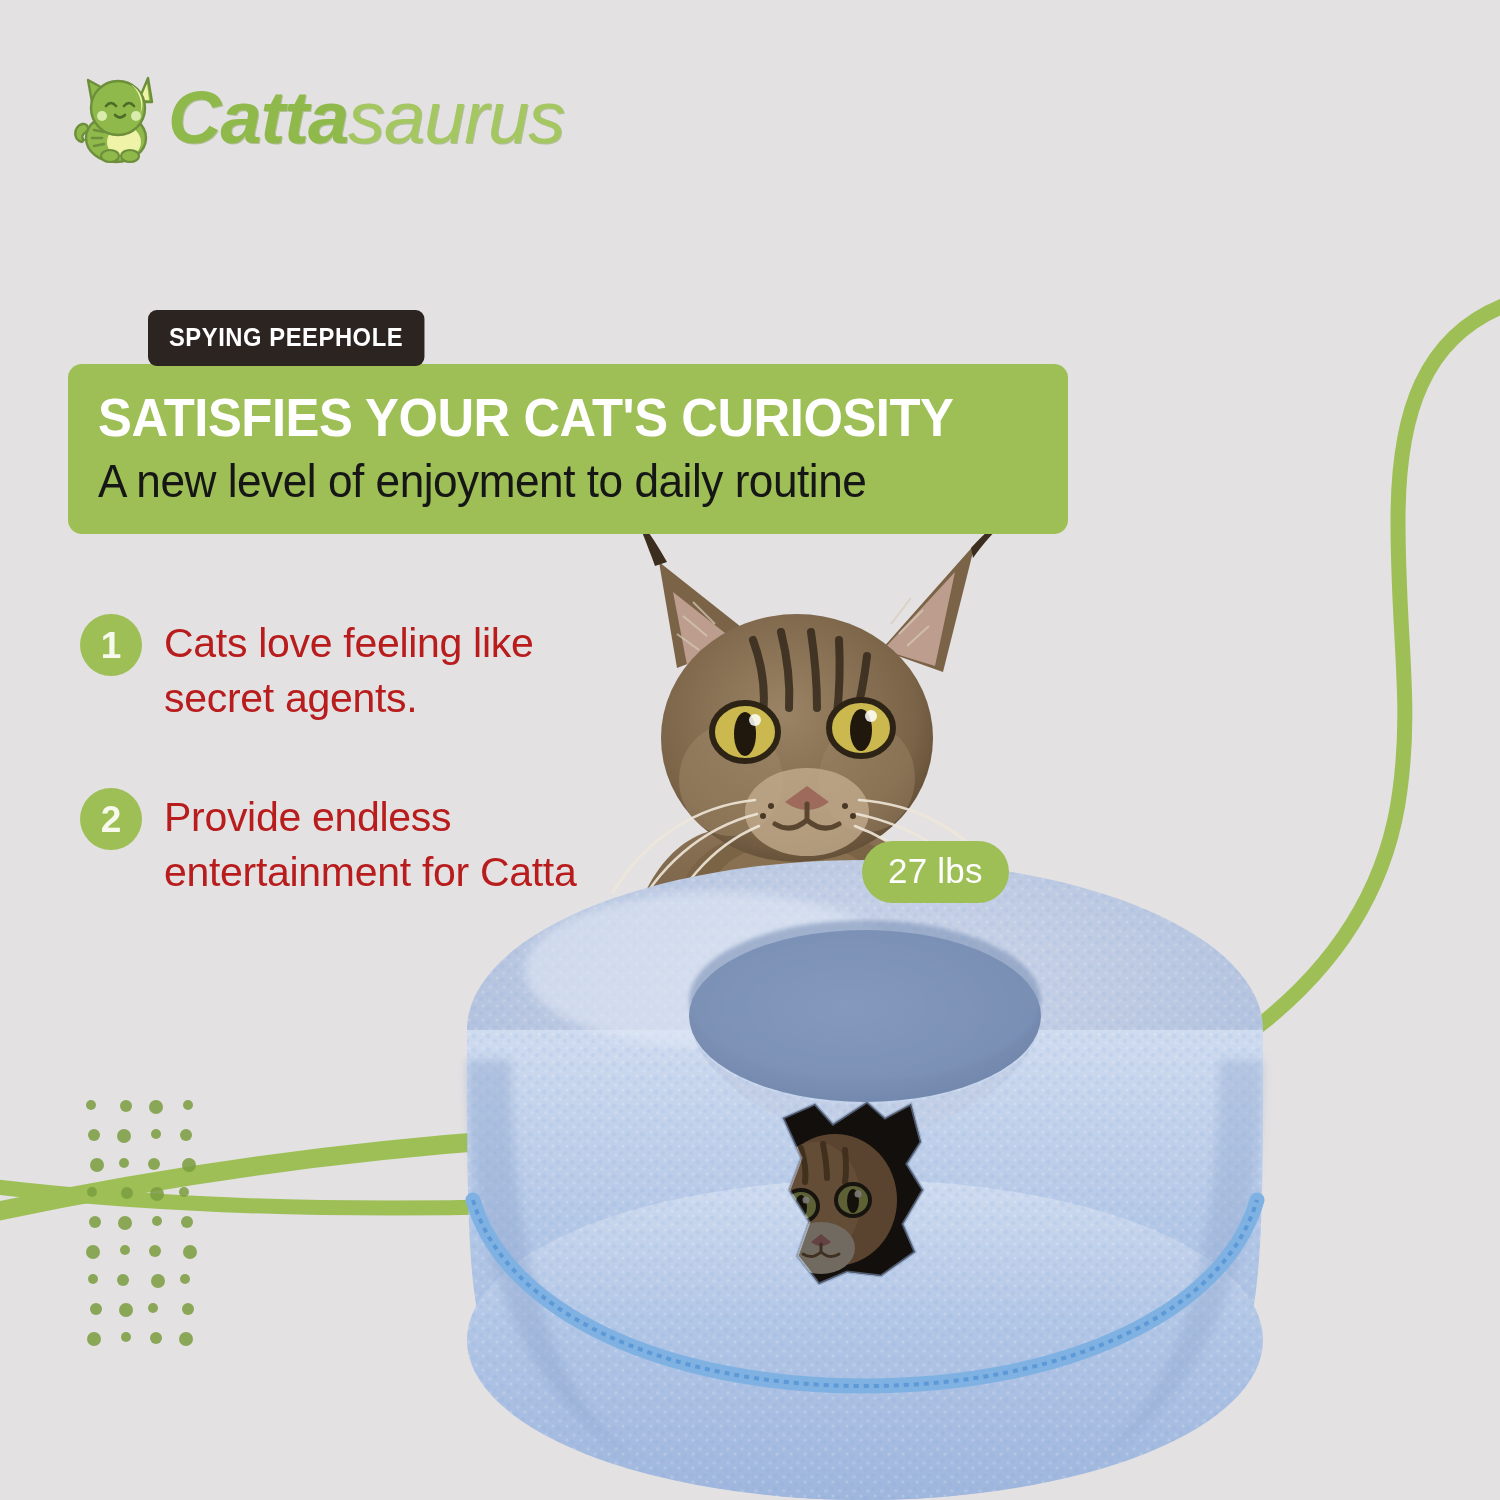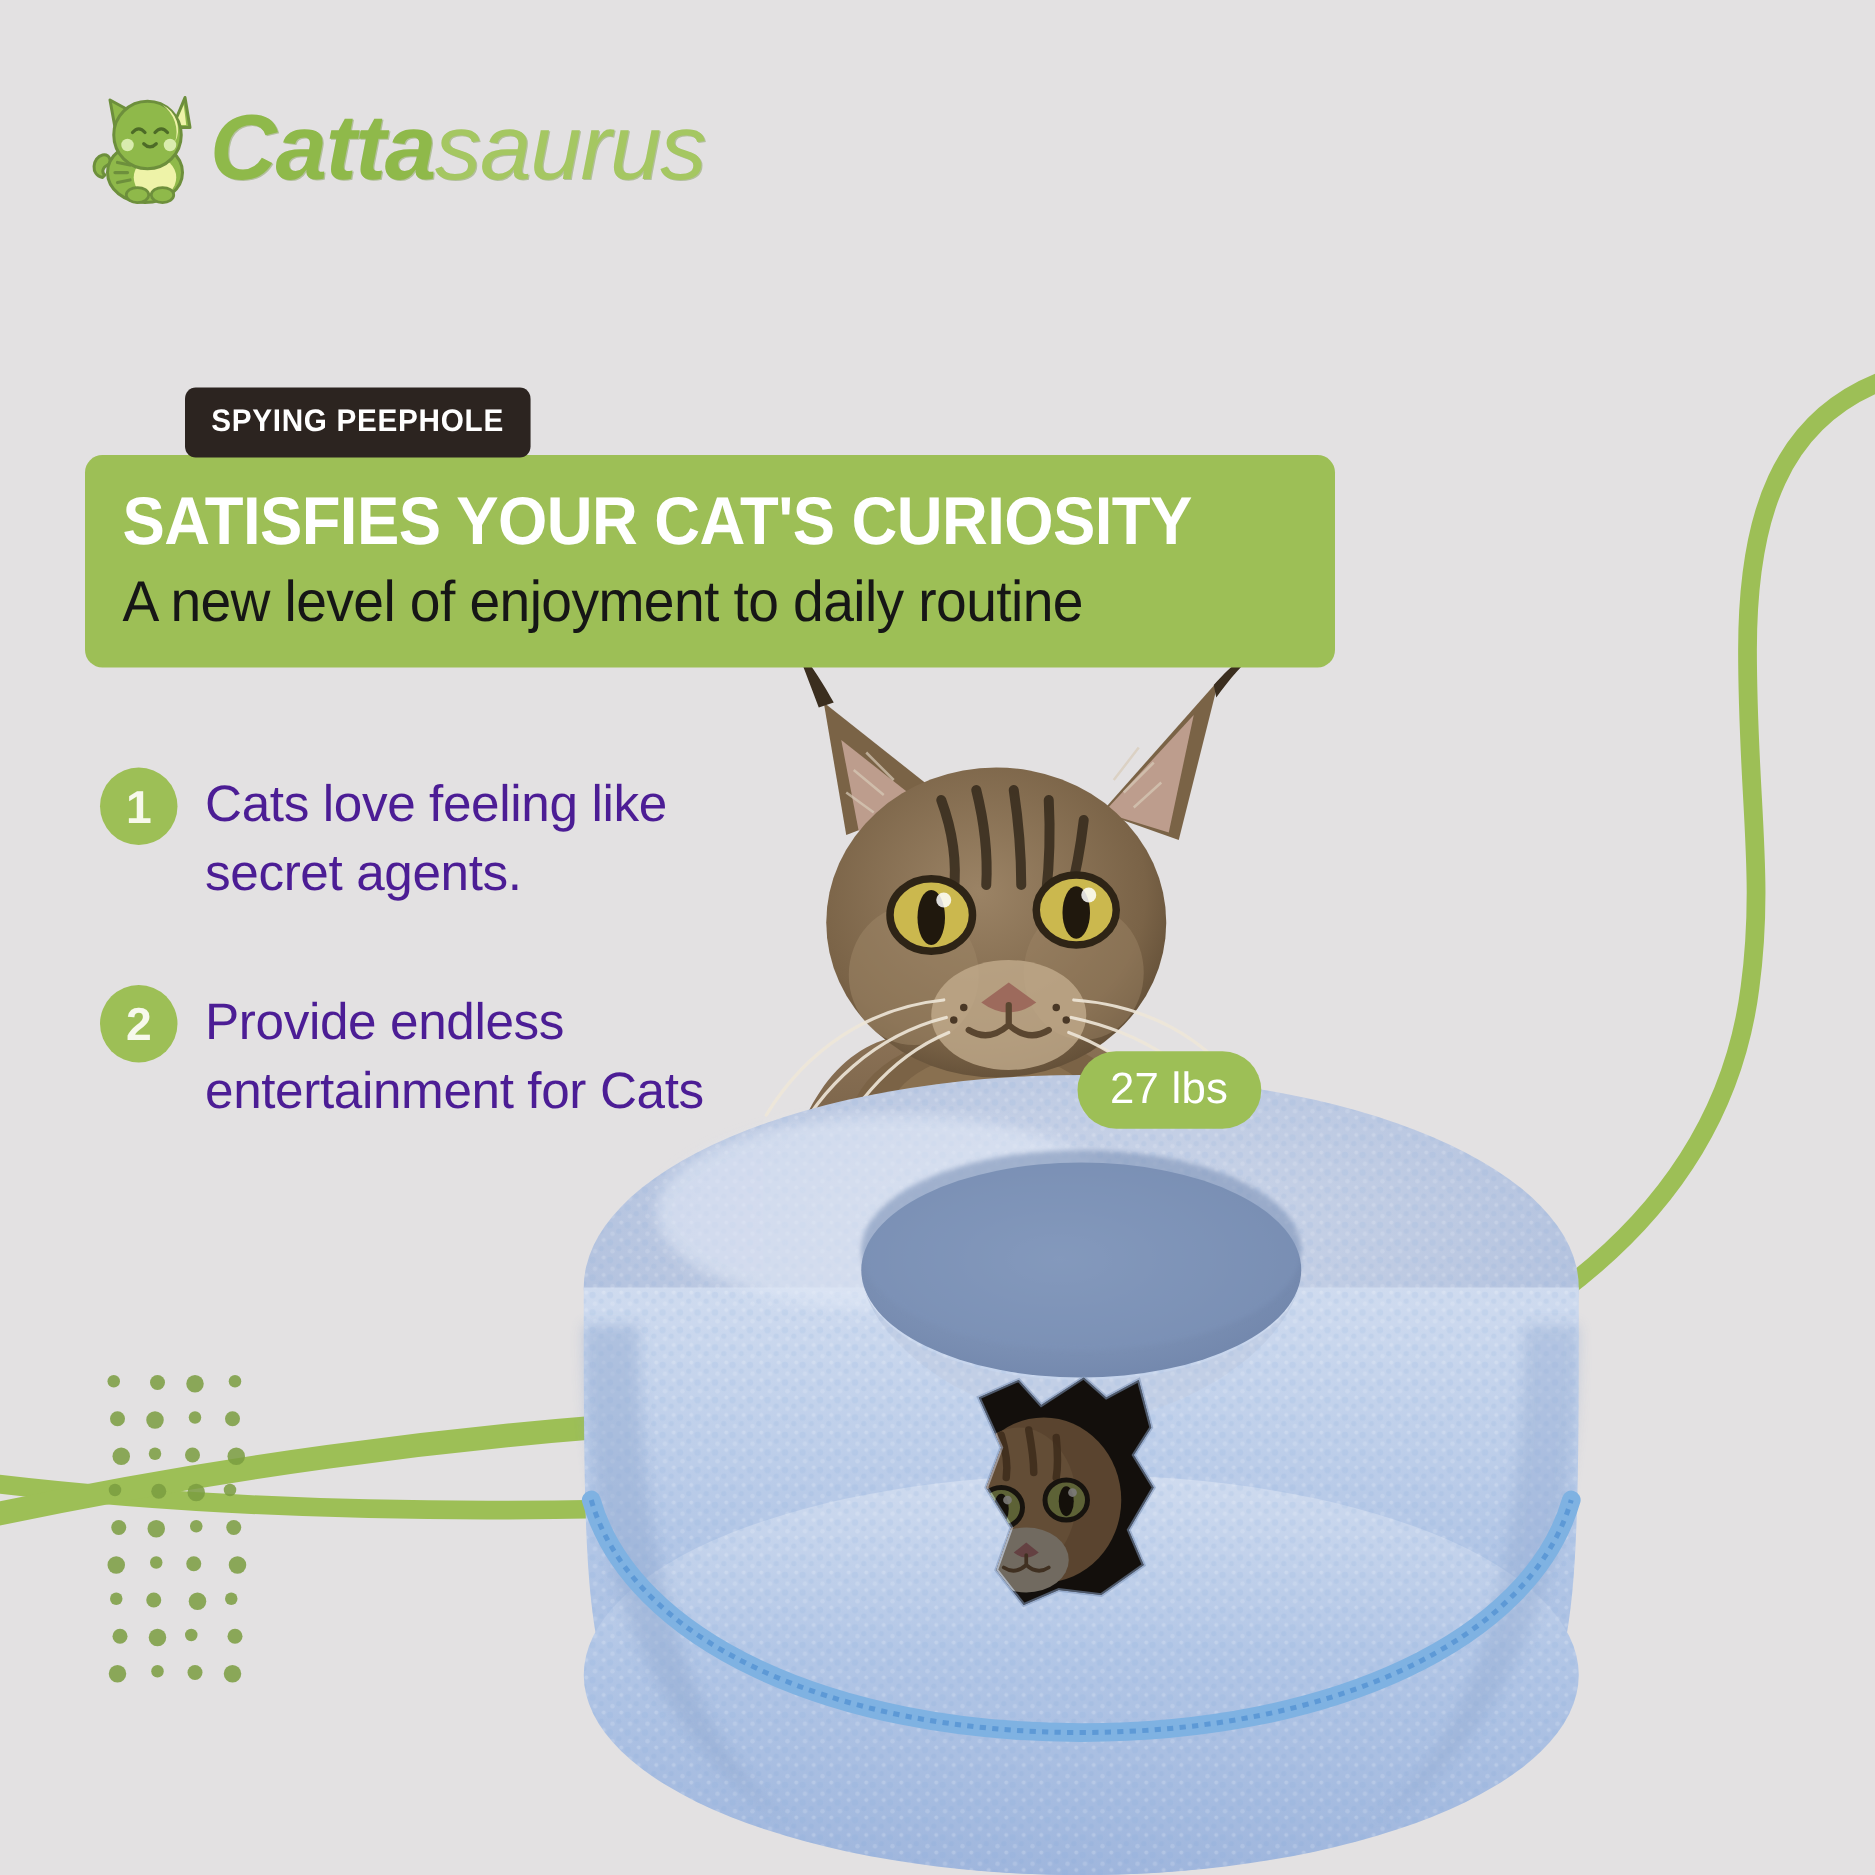--- a/index.html
+++ b/index.html
@@ -50,21 +50,21 @@
   .feature { position:absolute; display:flex; gap:22px; width:520px; }
   .f1 { left:80px; top:614px; }
   .f2 { left:80px; top:788px; }
   .num {
     flex:0 0 auto; width:62px; height:62px; border-radius:50%;
     background:#9dbf56; color:#f7f9ec;
     display:flex; align-items:center; justify-content:center;
     font-size:37px; font-weight:bold; line-height:1;
   }
   .ftext {
-    font-size:41px; line-height:1.35; color:#4c1d95; font-weight:400;
+    font-size:41px; line-height:1.35; color:#b91c1c; font-weight:400;
     letter-spacing:-0.3px; padding-top:2px;
   }
 
   
   .weight-pill {
     position:absolute; left:862px; top:841px;
     background:#9dbf56; color:#ffffff;
     border-radius:34px; padding:10px 26px 12px 26px;
     font-size:35px; font-weight:500; letter-spacing:.2px;
   }
@@ -340,21 +340,21 @@
     <div class="banner-sub">A new level of enjoyment to daily routine</div>
   </div>
   <div class="badge-tag">SPYING PEEPHOLE</div>
 
   <div class="feature f1">
     <div class="num">1</div>
     <div class="ftext">Cats love feeling like secret agents.</div>
   </div>
   <div class="feature f2">
     <div class="num">2</div>
-    <div class="ftext">Provide endless entertainment for Cats</div>
+    <div class="ftext">Provide endless entertainment for Catta</div>
   </div>
 
   <div class="weight-pill">27 lbs</div>
 
   <div class="dot-grid" id="dotGrid">
       <span class="dot" style="left: 0px; top: 0px; width: 10px; height: 10px; background: rgb(122, 156, 63); margin-left: -2px;"></span>
       <span class="dot" style="left: 31px; top: 0px; width: 12px; height: 12px; background: rgb(122, 156, 63); margin-left: 1px;"></span>
       <span class="dot" style="left: 62px; top: 0px; width: 14px; height: 14px; background: rgb(122, 156, 63); margin-left: -1px;"></span>
       <span class="dot" style="left: 93px; top: 0px; width: 10px; height: 10px; background: rgb(122, 156, 63); margin-left: 2px;"></span>
       <span class="dot" style="left: 0px; top: 29px; width: 12px; height: 12px; background: rgb(122, 156, 63); margin-left: 0px;"></span>

